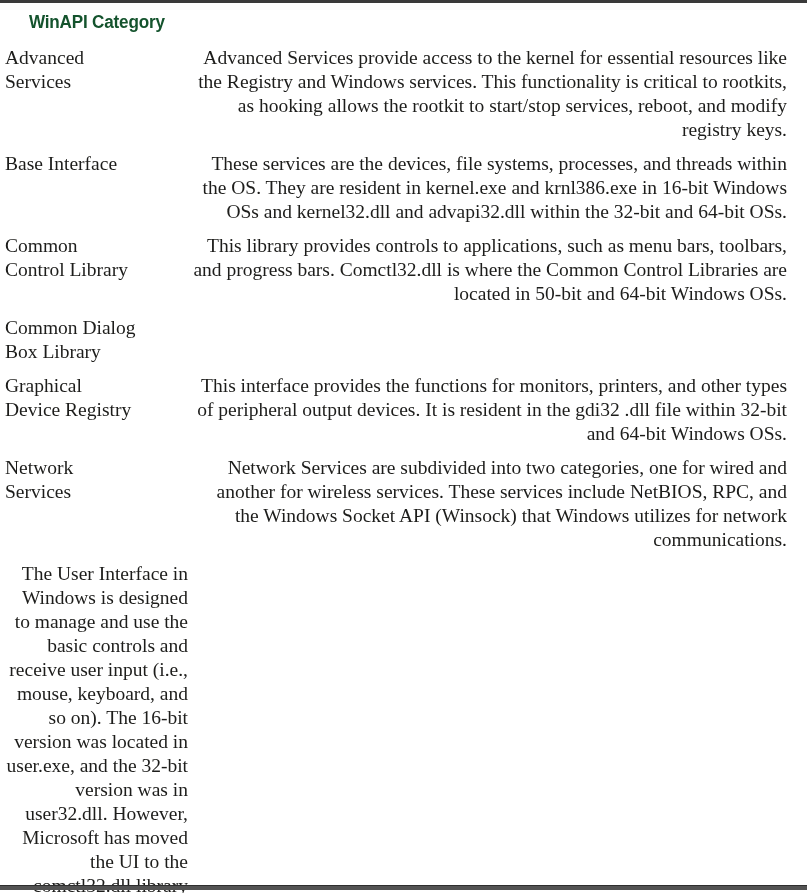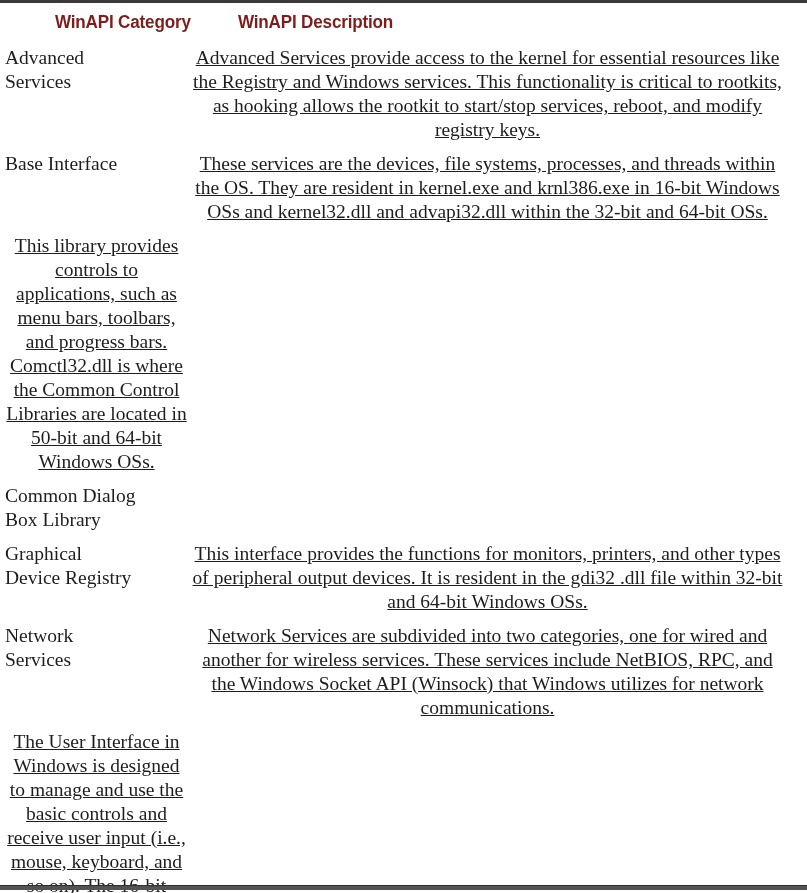--- a/index.html
+++ b/index.html
@@ -27,23 +27,22 @@
     border-top: 1px solid #2e2e2e;
   }
   .header-row {
     display: grid;
     grid-template-columns: 183px 1fr;
     padding: 12px 20px 13px 29px;
     font-family: "Liberation Sans", sans-serif;
     font-weight: 700;
     font-size: 18px;
     line-height: 21px;
-    color: #7f1d1d;
+    color: #14532d;
     letter-spacing: -0.2px;
-    margin-left: 26px;
   }
   .header-label {
     display: inline-block;
     transform: scaleX(0.95);
     transform-origin: 0 50%;
     white-space: nowrap;
   }
   .body-rows {
     padding: 0 20px 0 5px;
   }
@@ -52,50 +51,48 @@
     grid-template-columns: 183px 1fr;
     margin-bottom: 10px;
     font-size: 19.5px;
     line-height: 24px;
   }
   .category-cell {
     white-space: pre-line;
     padding-right: 12px;
   }
   .description-cell {
-    text-align: center;
-    text-decoration: underline;
+    text-align: right;
   }
 </style>
 </head>
 <body>
 
 <div class="page">
   <div class="rule-top"></div>
 
   <div class="header-row">
     <div>
       <span class="header-label">WinAPI Category</span>
-    </div>
-    <div>
-      <span class="header-label">WinAPI Description</span>
     </div>
   </div>
 
   <div class="body-rows">
     <div class="trow">
       <div class="category-cell">Advanced
 Services</div>
       <div class="description-cell">Advanced Services provide access to the kernel for essential resources like the Registry and Windows services. This functionality is critical to rootkits, as hooking allows the rootkit to start/stop services, reboot, and modify registry keys.</div>
     </div>
     <div class="trow">
       <div class="category-cell">Base Interface</div>
       <div class="description-cell">These services are the devices, file systems, processes, and threads within the OS. They are resident in kernel.exe and krnl386.exe in 16-bit Windows OSs and kernel32.dll and advapi32.dll within the 32-bit and 64-bit OSs.</div>
     </div>
     <div class="trow">
+      <div class="category-cell">Common
+Control Library</div>
       <div class="description-cell">This library provides controls to applications, such as menu bars, toolbars, and progress bars. Comctl32.dll is where the Common Control Libraries are located in 50-bit and 64-bit Windows OSs.</div>
     </div>
     <div class="trow">
       <div class="category-cell">Common Dialog
 Box Library</div>
     </div>
     <div class="trow">
       <div class="category-cell">Graphical
 Device Registry</div>
       <div class="description-cell">This interface provides the functions for monitors, printers, and other types of peripheral output devices. It is resident in the gdi32 .dll file within 32-bit and 64-bit Windows OSs.</div>

